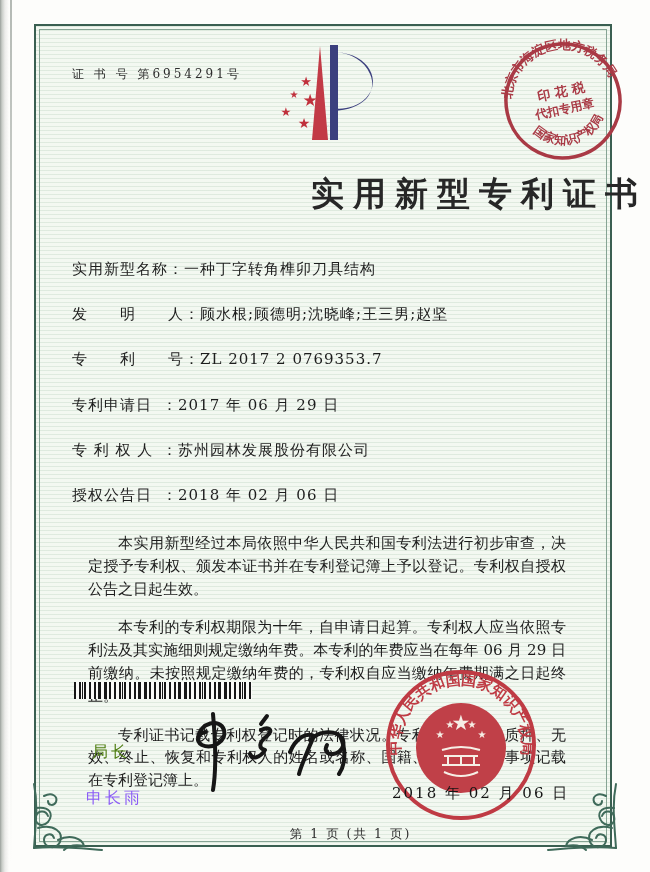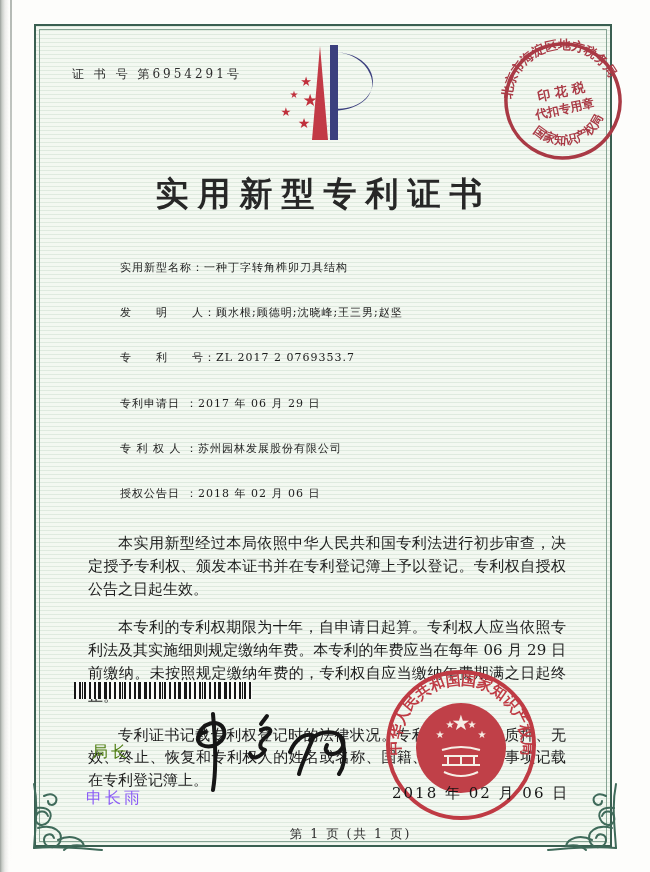--- a/index.html
+++ b/index.html
@@ -29,25 +29,25 @@
   }
   .frame .inner-line{
     position:absolute;inset:3px;border:1px solid #86a494;pointer-events:none;
   }
   .cert-no{
     position:absolute;left:72px;top:66px;font-size:12px;letter-spacing:3px;color:#2c2c2c;
   }
   .logo{position:absolute;left:270px;top:40px;}
   .stamp-top{position:absolute;left:498px;top:36px;transform:rotate(-12deg);}
   .title{
-    position:absolute;left:35px;top:172px;width:577px;text-align:center;
-    font-size:33px;font-weight:bold;letter-spacing:9px;color:#272727;
+    position:absolute;left:35px;top:172px;width:577px;text-align:right;
+    font-size:33px;font-weight:bold;letter-spacing:9px;color:#272727;padding-left:35px;
   }
   .field-row{
-    position:absolute;left:72px;font-size:11px;color:#1d1d1d;letter-spacing:1px;white-space:nowrap;margin-left:48px;
+    position:absolute;left:72px;font-size:15px;color:#1d1d1d;letter-spacing:1px;white-space:nowrap;
   }
   .field-label{display:inline-block;min-width:6em;}
   .f0{top:260px}.f1{top:305px}.f2{top:350px}.f3{top:396px}.f4{top:441px}.f5{top:486px}
   .body-paras{
     position:absolute;left:72px;top:516px;width:510px;
     font-size:15px;line-height:22.8px;text-align:justify;color:#1c1c1c;
   }
   .body-paras p{margin:16px;text-indent:2em;}
   .barcode{
     position:absolute;left:74px;top:682px;width:178px;height:17px;

